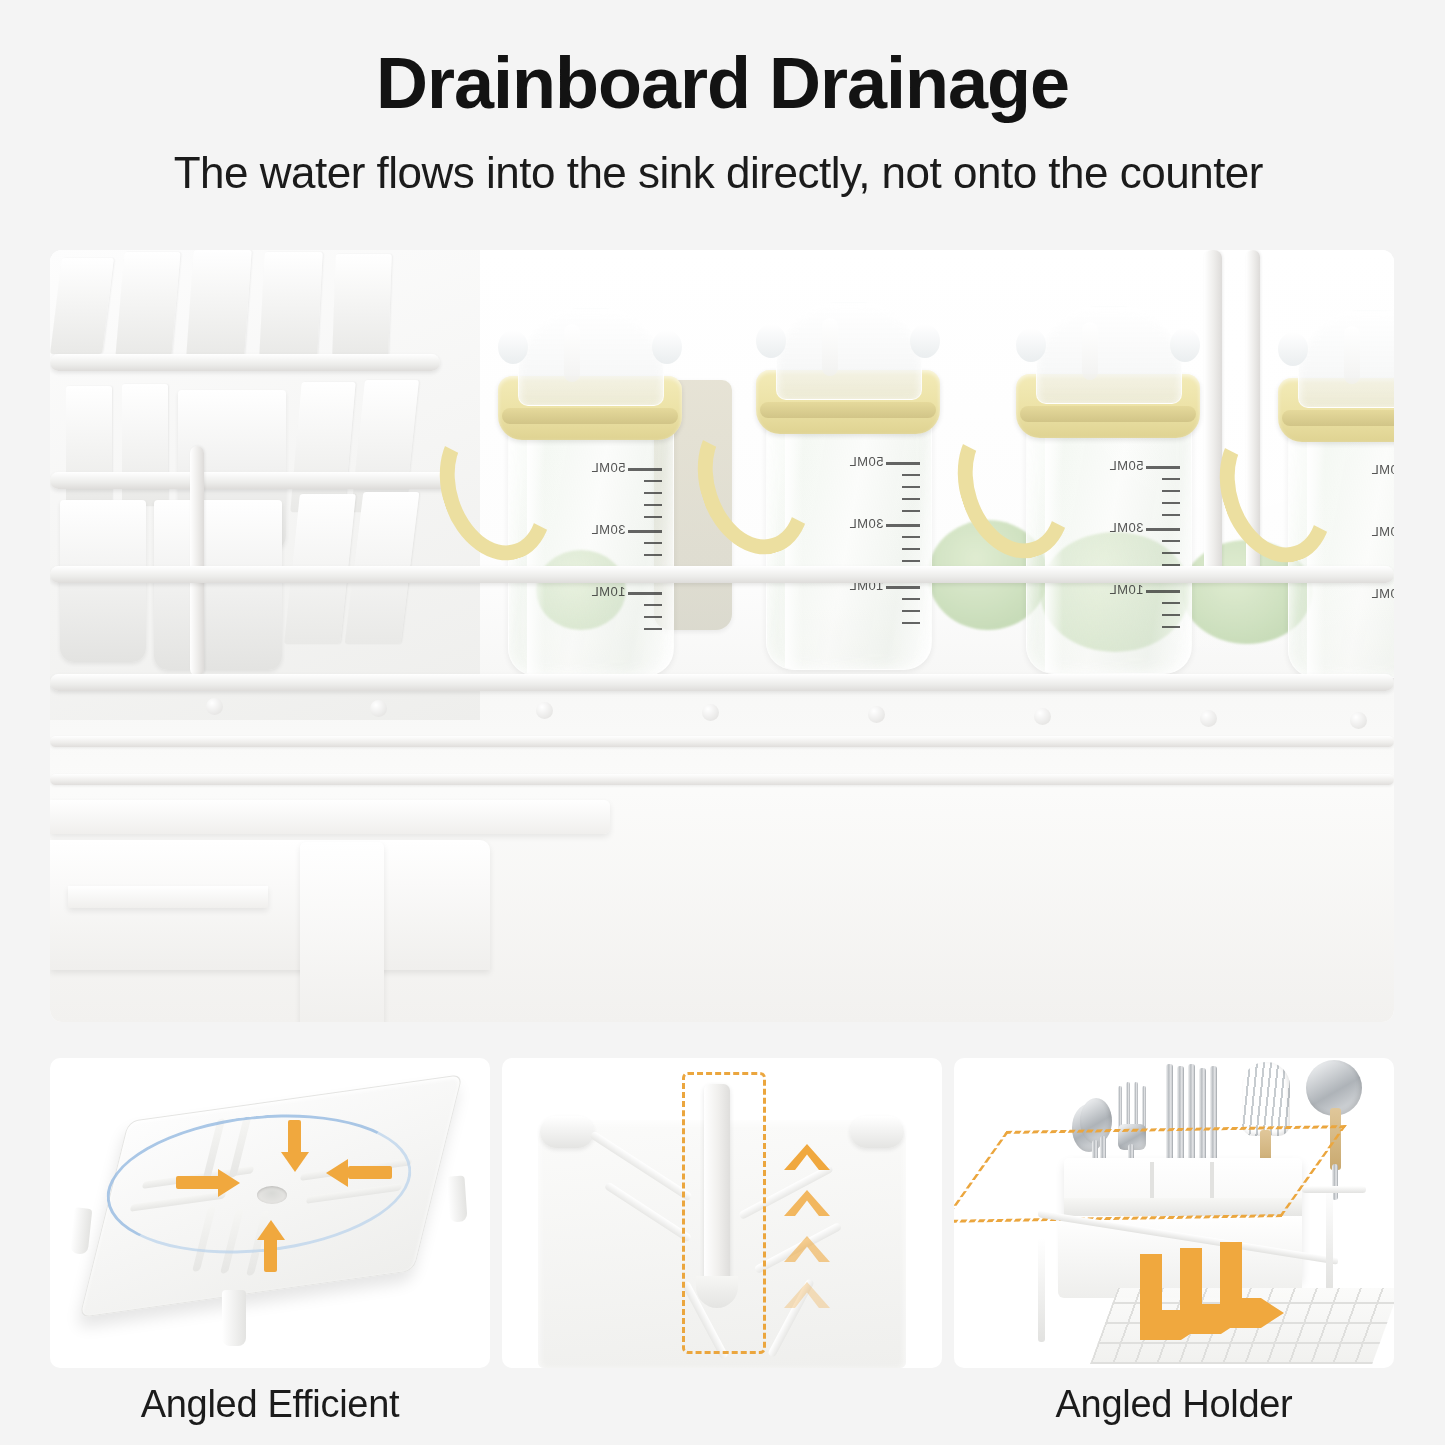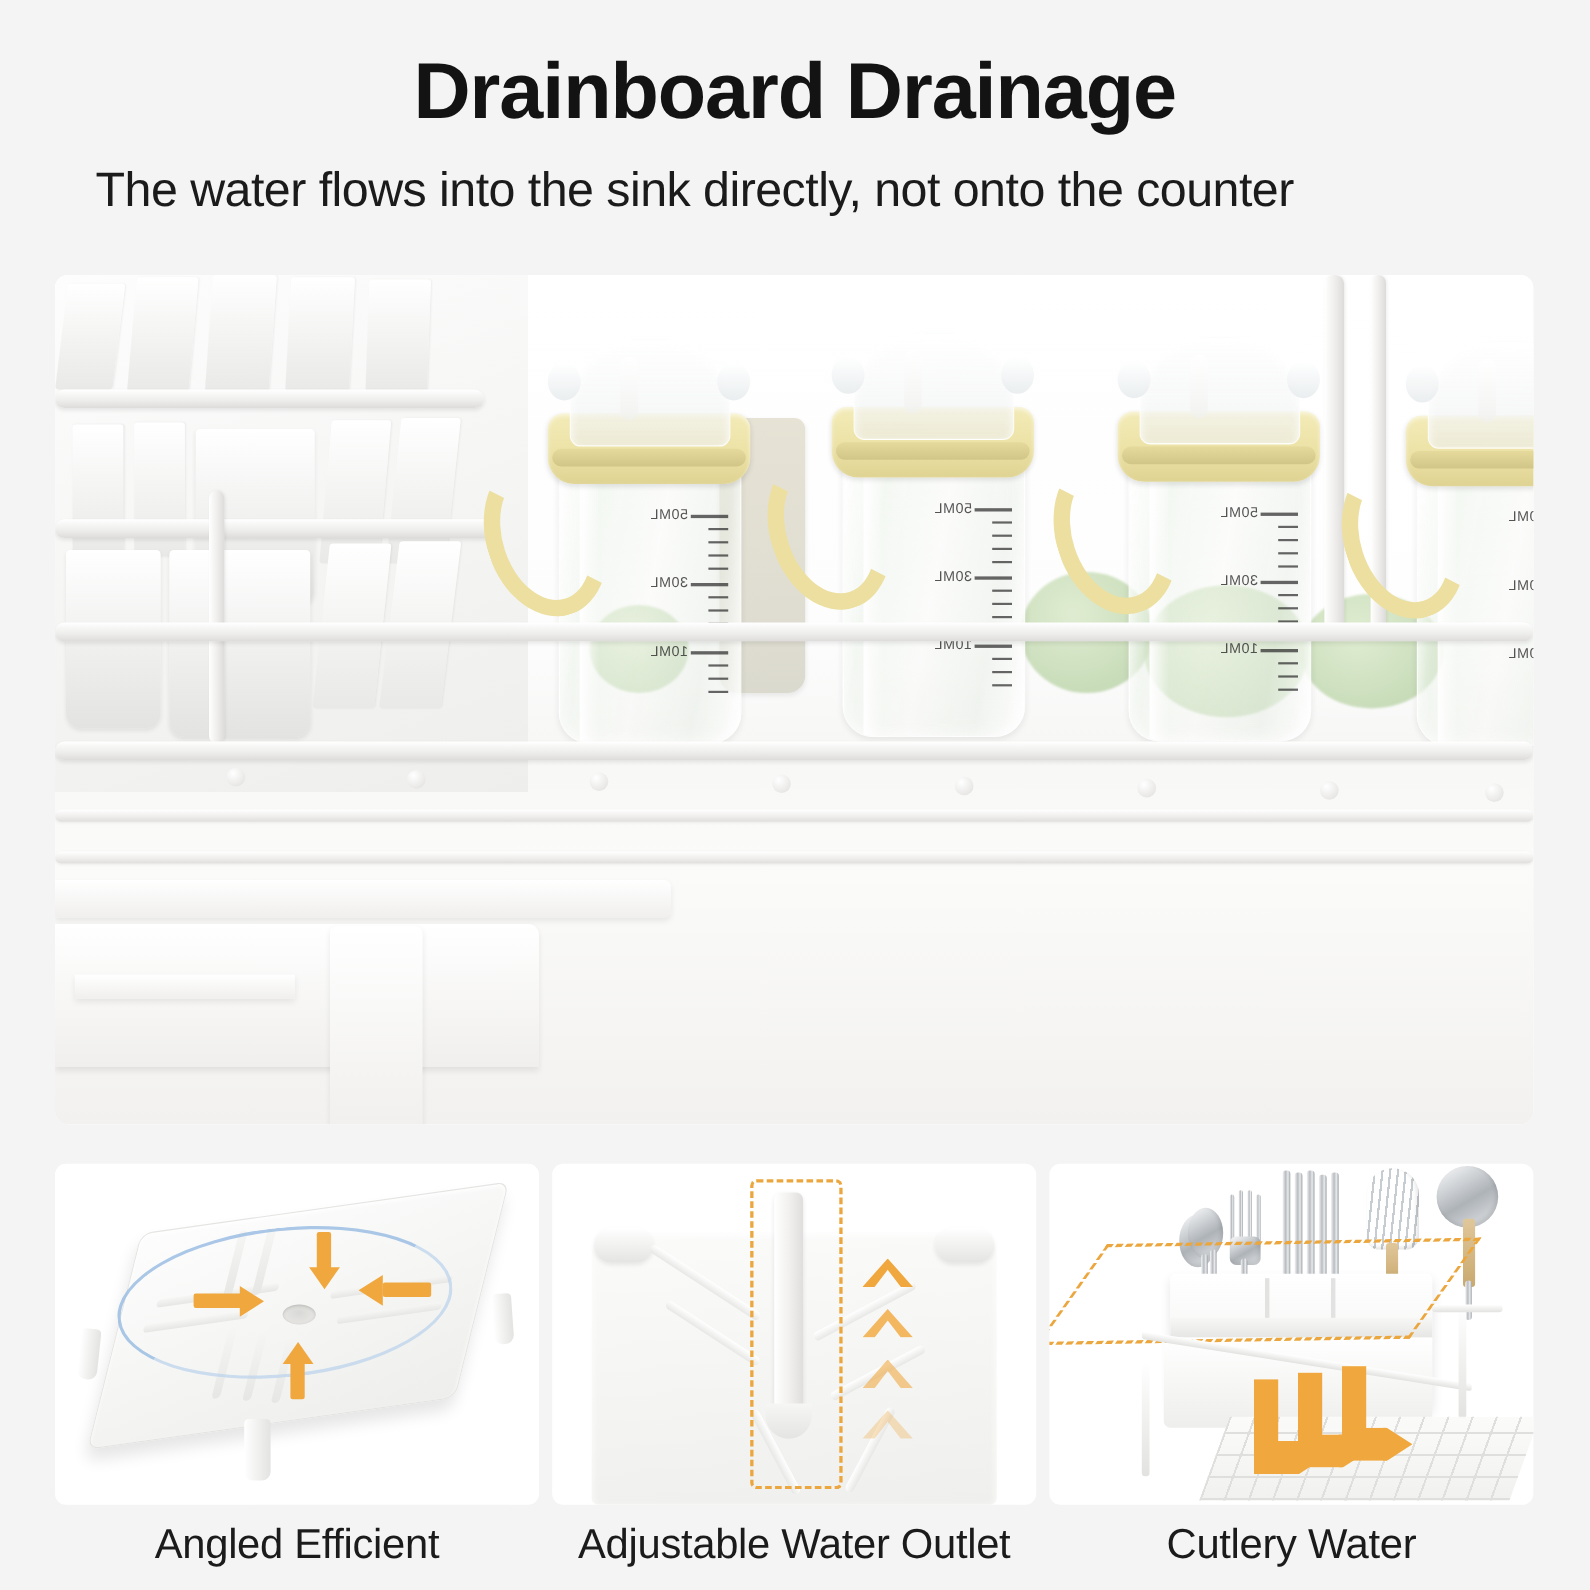--- a/index.html
+++ b/index.html
@@ -11,21 +11,21 @@
   }
   .page{position:absolute;inset:0;}
 
   
   .title{
     position:absolute;left:0;top:46px;width:1445px;text-align:center;
     font-size:72px;font-weight:bold;color:#131313;letter-spacing:-1px;
     line-height:1.05;
   }
   .subtitle{
-    position:absolute;left:0;top:148px;width:1263px;text-align:center;
+    position:absolute;left:0;top:148px;width:1263px;text-align:right;
     font-size:44px;font-weight:normal;color:#1b1b1b;letter-spacing:-0.5px;
   }
 
   
   .hero{
     position:absolute;left:50px;top:250px;width:1344px;height:772px;
     border-radius:12px;overflow:hidden;background:#ffffff;
   }
   .hero-bg{
     position:absolute;inset:0;
@@ -597,16 +597,15 @@
       <div style="position:absolute;left:226px;top:246px;width:64px;height:30px;background:#f0a83e;
                   clip-path:polygon(0 0,58% 0,58% -8%,100% 50%,58% 108%,58% 100%,0 100%);"></div>
 
       <div style="position:absolute;left:266px;top:184px;width:22px;height:60px;background:#f0a83e;"></div>
       <div style="position:absolute;left:266px;top:240px;width:64px;height:30px;background:#f0a83e;
                   clip-path:polygon(0 0,58% 0,58% -8%,100% 50%,58% 108%,58% 100%,0 100%);"></div>
     </div>
   </div>
 
   <div class="caption c1">Angled Efficient</div>
-  <div class="caption c2">Adjustable Water Outlet</div>
-  <div class="caption c3">Cutlery Water</div>
+  <div class="caption c3">Angled Holder</div>
 
 </div>
 
 </body></html>

